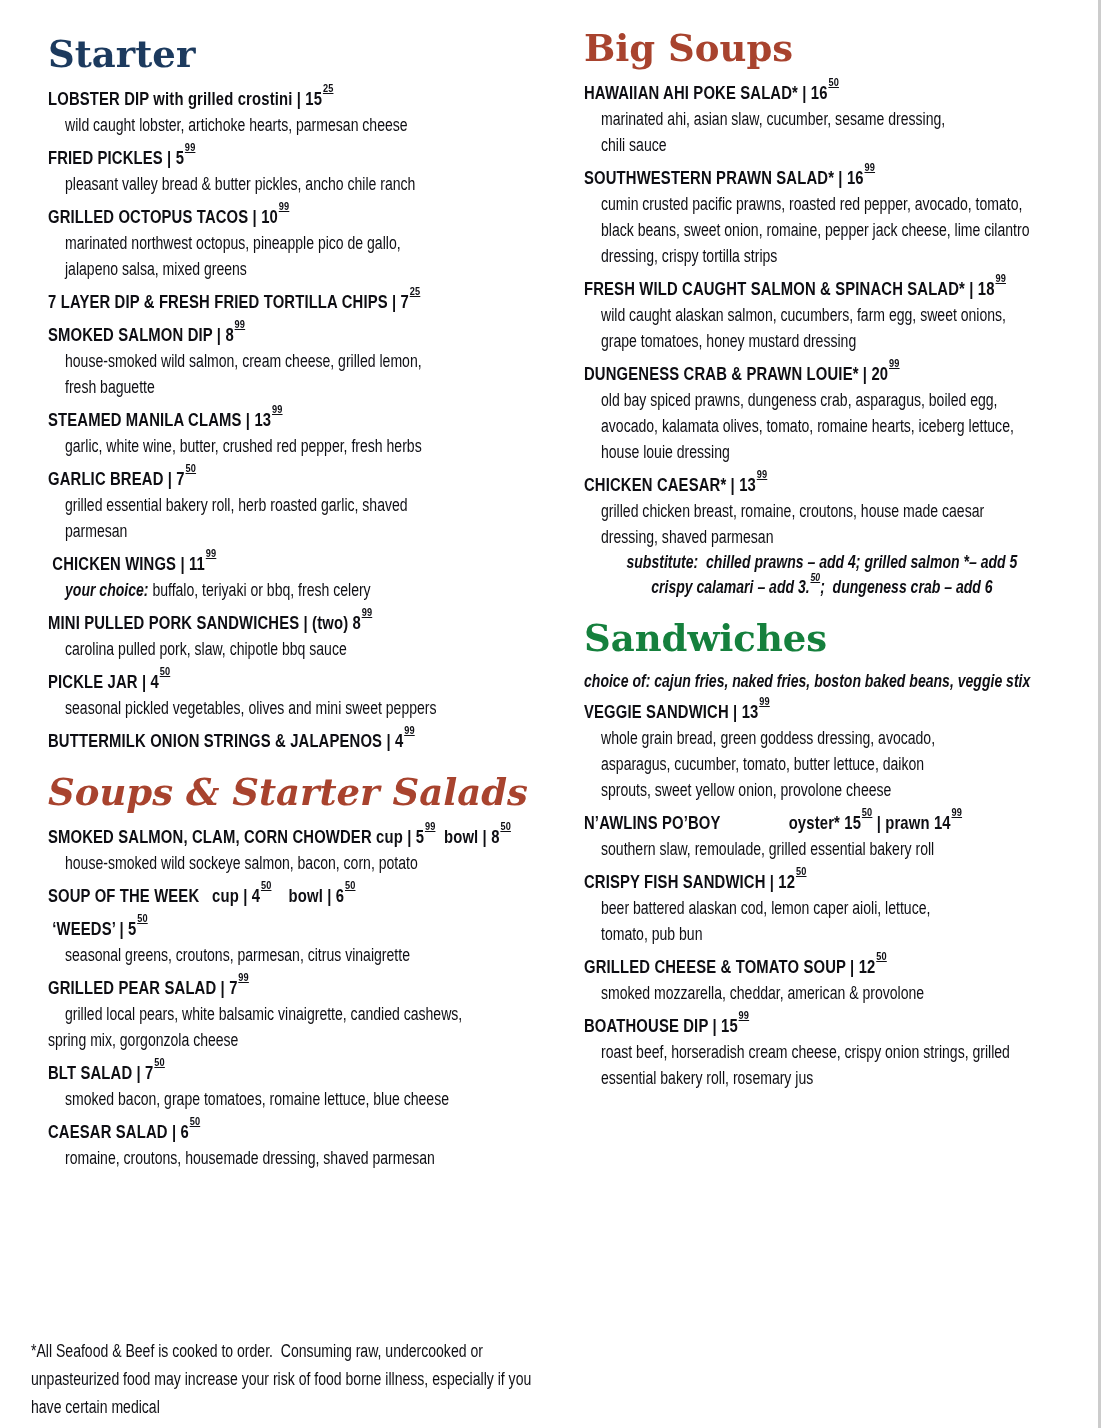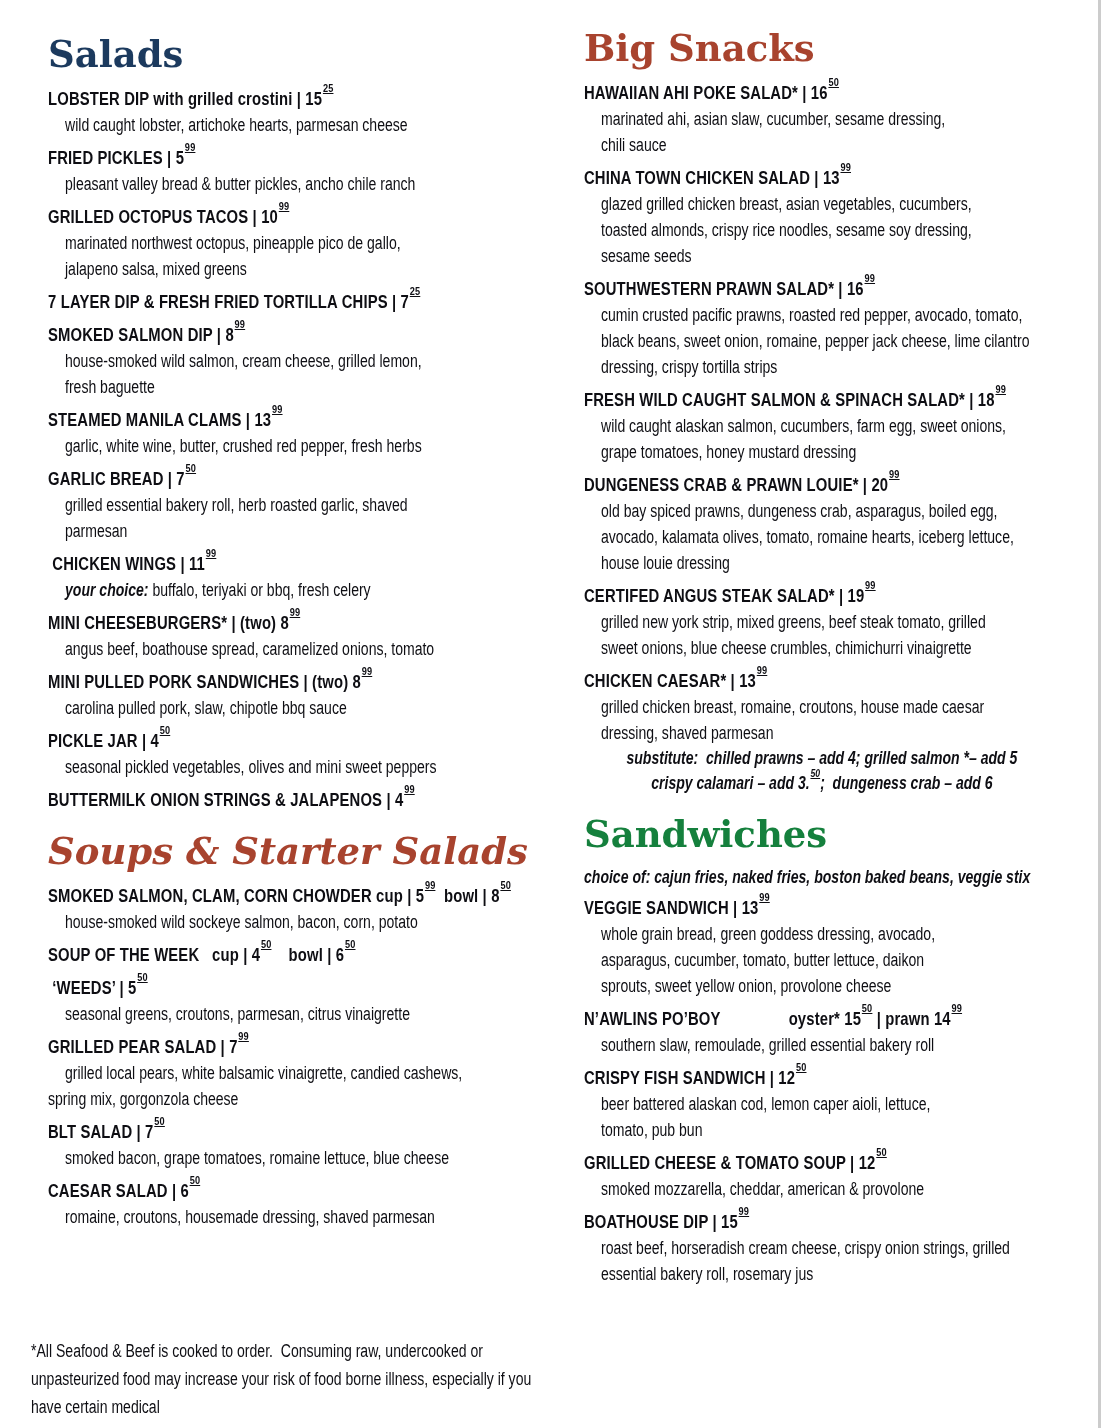--- a/index.html
+++ b/index.html
@@ -30,21 +30,21 @@
   .f1{font-size:18px;font-weight:400;line-height:28px;}
   .f2{position:relative;height:28px;font-size:18px;font-weight:400;line-height:28px;}
   .code{position:absolute;left:435px;top:0;}
   .edge{position:absolute;right:3px;top:0;width:3px;height:1428px;background:#cccccc;}
 </style>
 </head>
 <body>
 
 <div class="col col-left">
     <div class="section">
-      <div class="heading" style="color: rgb(28, 58, 94);">Salads</div>
+      <div class="heading" style="color: rgb(28, 58, 94);">Starter</div>
       <div class="item">
         <div class="cond title">LOBSTER DIP with grilled crostini | 15<sup>25</sup></div>
         <div class="cond desc">wild caught lobster, artichoke hearts, parmesan cheese</div>
       </div>
       <div class="item">
         <div class="cond title">FRIED PICKLES | 5<sup>99</sup></div>
         <div class="cond desc">pleasant valley bread &amp; butter pickles, ancho chile ranch</div>
       </div>
       <div class="item">
         <div class="cond title">GRILLED OCTOPUS TACOS | 10<sup>99</sup></div>
@@ -64,24 +64,20 @@
         <div class="cond desc">garlic, white wine, butter, crushed red pepper, fresh herbs</div>
       </div>
       <div class="item">
         <div class="cond title">GARLIC BREAD | 7<sup>50</sup></div>
         <div class="cond desc">grilled essential bakery roll, herb roasted garlic, shaved</div>
         <div class="cond desc">parmesan</div>
       </div>
       <div class="item">
         <div class="cond title"> CHICKEN WINGS | 11<sup>99</sup></div>
         <div class="cond desc"><span class="em">your choice:</span> buffalo, teriyaki or bbq, fresh celery</div>
-      </div>
-      <div class="item">
-        <div class="cond title">MINI CHEESEBURGERS* | (two) 8<sup>99</sup></div>
-        <div class="cond desc">angus beef, boathouse spread, caramelized onions, tomato</div>
       </div>
       <div class="item">
         <div class="cond title">MINI PULLED PORK SANDWICHES | (two) 8<sup>99</sup></div>
         <div class="cond desc">carolina pulled pork, slaw, chipotle bbq sauce</div>
       </div>
       <div class="item">
         <div class="cond title">PICKLE JAR | 4<sup>50</sup></div>
         <div class="cond desc">seasonal pickled vegetables, olives and mini sweet peppers</div>
       </div>
       <div class="item">
@@ -111,53 +107,42 @@
         <div class="cond desc">smoked bacon, grape tomatoes, romaine lettuce, blue cheese</div>
       </div>
       <div class="item">
         <div class="cond title">CAESAR SALAD | 6<sup>50</sup></div>
         <div class="cond desc">romaine, croutons, housemade dressing, shaved parmesan</div>
       </div>
     </div>
   </div>
 <div class="col col-right">
     <div class="section">
-      <div class="heading" style="color: rgb(168, 67, 46);">Big Snacks</div>
+      <div class="heading" style="color: rgb(168, 67, 46);">Big Soups</div>
       <div class="item">
         <div class="cond title">HAWAIIAN AHI POKE SALAD* | 16<sup>50</sup></div>
         <div class="cond desc">marinated ahi, asian slaw, cucumber, sesame dressing,</div>
         <div class="cond desc">chili sauce</div>
-      </div>
-      <div class="item">
-        <div class="cond title">CHINA TOWN CHICKEN SALAD | 13<sup>99</sup></div>
-        <div class="cond desc">glazed grilled chicken breast, asian vegetables, cucumbers,</div>
-        <div class="cond desc">toasted almonds, crispy rice noodles, sesame soy dressing,</div>
-        <div class="cond desc">sesame seeds</div>
       </div>
       <div class="item">
         <div class="cond title">SOUTHWESTERN PRAWN SALAD* | 16<sup>99</sup></div>
         <div class="cond desc">cumin crusted pacific prawns, roasted red pepper, avocado, tomato,</div>
         <div class="cond desc">black beans, sweet onion, romaine, pepper jack cheese, lime cilantro</div>
         <div class="cond desc">dressing, crispy tortilla strips</div>
       </div>
       <div class="item">
         <div class="cond title">FRESH WILD CAUGHT SALMON &amp; SPINACH SALAD* | 18<sup>99</sup></div>
         <div class="cond desc">wild caught alaskan salmon, cucumbers, farm egg, sweet onions,</div>
         <div class="cond desc">grape tomatoes, honey mustard dressing</div>
       </div>
       <div class="item">
         <div class="cond title">DUNGENESS CRAB &amp; PRAWN LOUIE* | 20<sup>99</sup></div>
         <div class="cond desc">old bay spiced prawns, dungeness crab, asparagus, boiled egg,</div>
         <div class="cond desc">avocado, kalamata olives, tomato, romaine hearts, iceberg lettuce,</div>
         <div class="cond desc">house louie dressing</div>
-      </div>
-      <div class="item">
-        <div class="cond title">CERTIFED ANGUS STEAK SALAD* | 19<sup>99</sup></div>
-        <div class="cond desc">grilled new york strip, mixed greens, beef steak tomato, grilled</div>
-        <div class="cond desc">sweet onions, blue cheese crumbles, chimichurri vinaigrette</div>
       </div>
       <div class="item">
         <div class="cond title">CHICKEN CAESAR* | 13<sup>99</sup></div>
         <div class="cond desc">grilled chicken breast, romaine, croutons, house made caesar</div>
         <div class="cond desc">dressing, shaved parmesan</div>
         <div class="cond sub">substitute:  chilled prawns – add 4; grilled salmon *– add 5</div>
         <div class="cond sub">crispy calamari – add 3.<sup>50</sup>;  dungeness crab – add 6</div>
       </div>
     </div>
     <div class="section">

